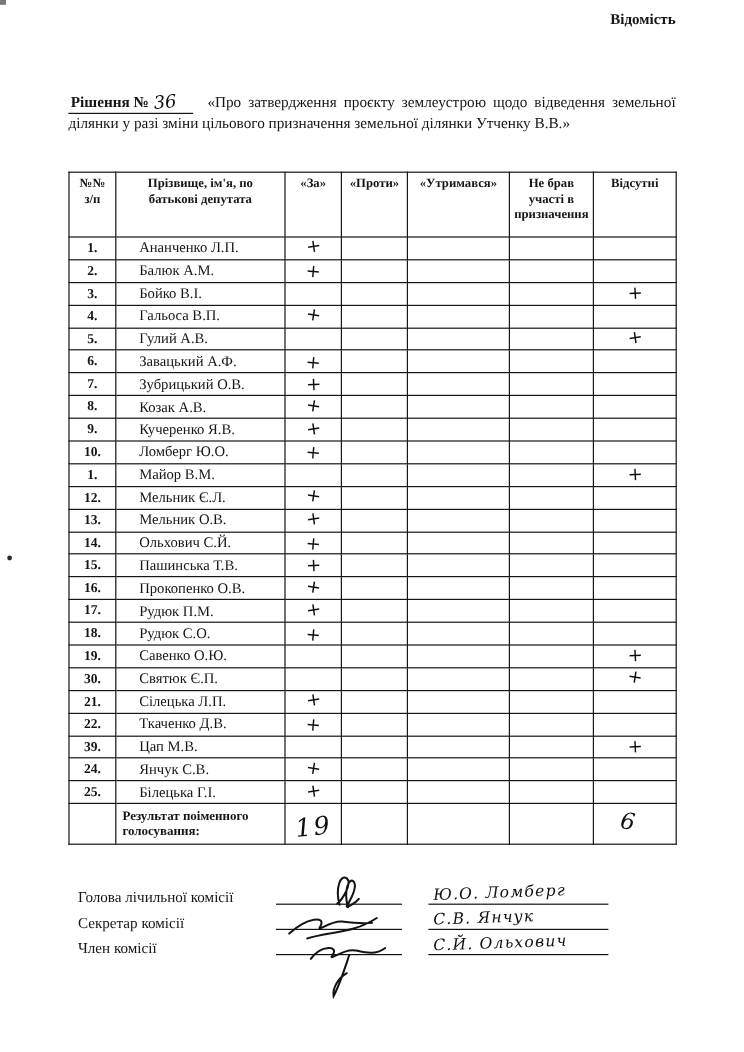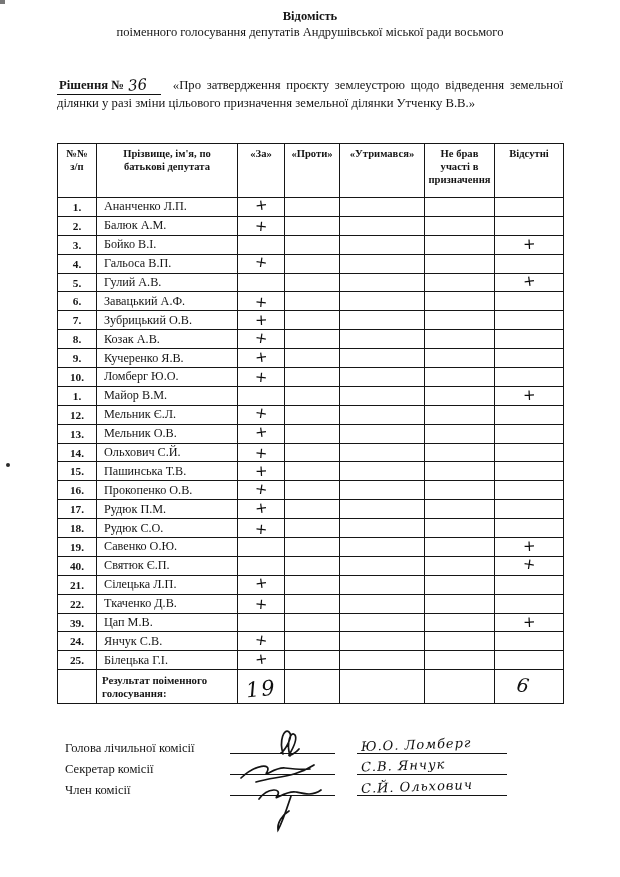--- a/index.html
+++ b/index.html
@@ -9,39 +9,39 @@
     font-family:"Liberation Serif", serif; color:#151515; overflow:hidden;
   }
   .bold { font-weight:bold; }
   
   .speck-a { position:absolute; left:0; top:0; width:5px; height:4px; background:#777; }
   .speck-b { position:absolute; left:6px; top:463px; width:4px; height:4px; border-radius:50%; background:#2a2a2a; }
 
   
   .doc-header { position:absolute; left:57px; top:8px; width:506px; text-align:center;
     font-size:12.5px; line-height:16px; white-space:nowrap; }
-  .doc-header .title { font-weight:bold; }
+  .doc-header .title { font-weight:bold;text-align:right; }
 
   
   .decision { position:absolute; left:57px; top:76px; width:506px;
     font-size:12.7px; line-height:16.5px; text-align:justify; }
   .decision-underline { display:inline-block; border-bottom:1.6px solid #111;
     padding-right:14px; padding-left:2px; }
   .hand { font-family:"DejaVu Serif", serif; font-style:italic; display:inline-block; color:#101010; }
   .decision-number { font-size:15px; transform:rotate(-5deg); position:relative; top:1px; margin-left:4px; }
 
   
   table { position:absolute; left:57px; top:143px; width:506px;
     border-collapse:collapse; table-layout:fixed; }
   th, td { border:1px solid #161616; overflow:hidden; }
   thead th { font-size:10.6px; font-weight:bold; vertical-align:top; text-align:center;
     padding-top:3px; height:54px; line-height:13px; white-space:pre-line; }
   tbody td { height:18.9px; font-size:12.2px; padding:0; text-align:center; vertical-align:middle; }
   td.num { font-weight:bold; font-size:11.3px; }
-  td.nm { text-align:left; padding-left:7px; }
+  td.nm { text-align:left; padding-left:19px; }
   .mark { display:inline-block; font-family:"DejaVu Sans", sans-serif; font-size:15px;
     font-weight:400; line-height:10px; color:#0d0d0d; }
   .r0 { transform:rotate(-8deg); }
   .r1 { transform:rotate(5deg) translateY(2px); }
   .r2 { transform:rotate(-3deg) translateY(1px); }
   .r3 { transform:rotate(9deg); }
   tr.result td { height:34px;margin-top:41px; }
   td.result-label { font-weight:bold; font-size:10.8px; text-align:left;
     padding-left:5px; line-height:13px; white-space:normal; }
   .hand-19 { font-size:21px; transform:rotate(-6deg); position:relative; top:2px; letter-spacing:2px; }
@@ -58,21 +58,20 @@
 </style>
 </head>
 <body>
 
 <div class="page">
   <div class="speck-a"></div>
   <div class="speck-b"></div>
 
   <div class="doc-header">
     <div class="title">Відомість</div>
-    <div>поіменного голосування депутатів Андрушівської міської ради восьмого</div>
   </div>
 
   <div class="decision"><span class="decision-underline"><span class="bold">Рішення №</span><span class="hand decision-number">36</span></span>&nbsp;&nbsp;<span>«Про затвердження проєкту землеустрою щодо відведення земельної ділянки у разі зміни цільового призначення земельної ділянки Утченку В.В.»</span></div>
 
   <table>
     <colgroup>
       <col style="width:39px">
         <col style="width:141px">
         <col style="width:47px">
       <col style="width:55px">
@@ -261,21 +260,21 @@
         <tr>
           <td class="num">19.</td>
           <td class="nm">Савенко О.Ю.</td>
           <td></td>
           <td></td>
           <td></td>
           <td></td>
           <td><span class="mark r2">+</span></td>
         </tr>
         <tr>
-          <td class="num">40.</td>
+          <td class="num">30.</td>
           <td class="nm">Святюк Є.П.</td>
           <td></td>
           <td></td>
           <td></td>
           <td></td>
           <td><span class="mark r3">+</span></td>
         </tr>
         <tr>
           <td class="num">21.</td>
           <td class="nm">Сілецька Л.П.</td>

